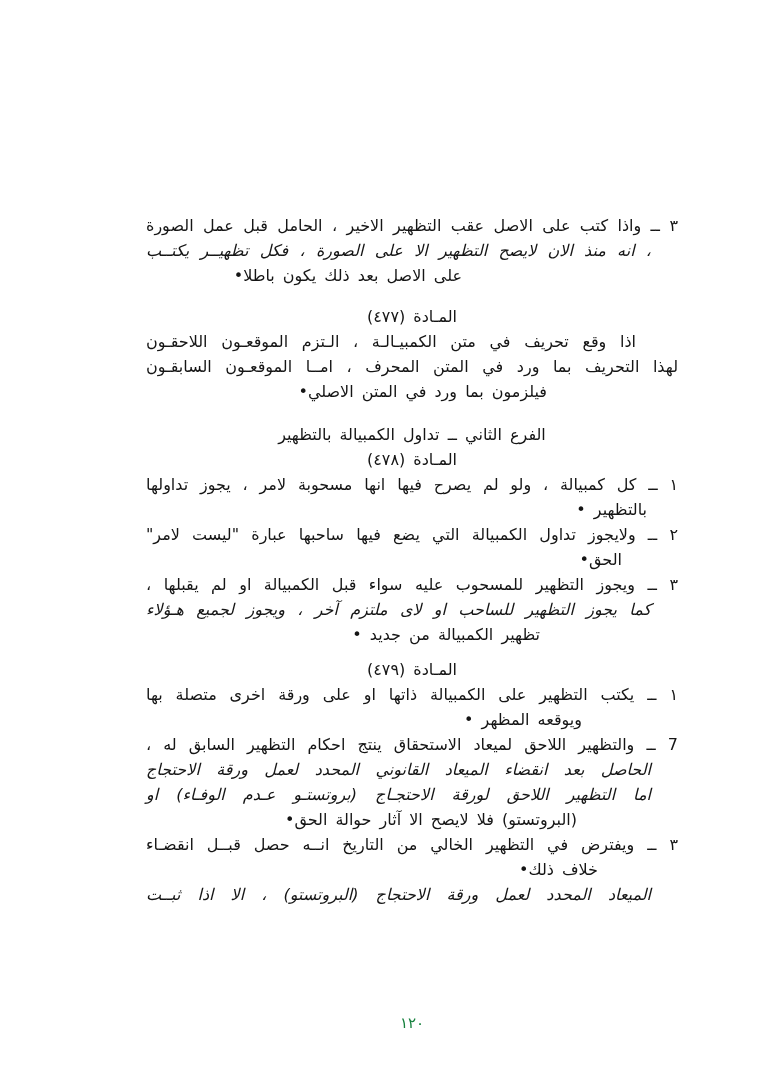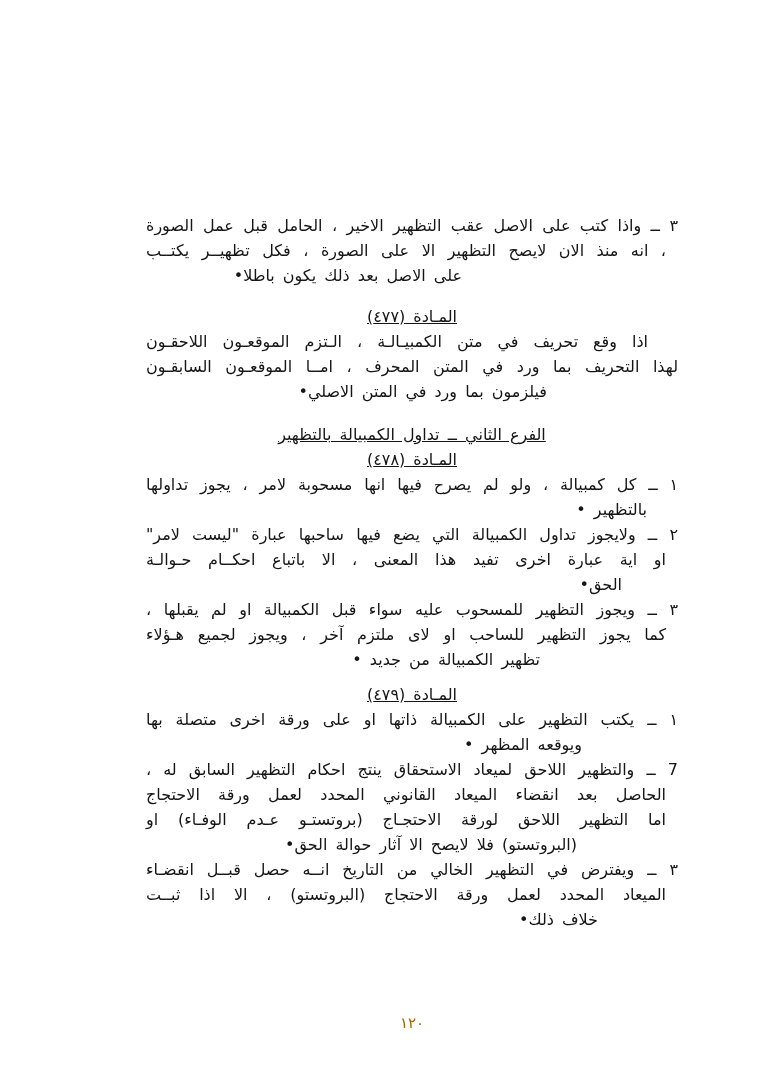--- a/index.html
+++ b/index.html
@@ -25,52 +25,51 @@
   }
   .ln {
     font-size: 16px;
     line-height: 25px;
     word-spacing: 3px;
     text-align: justify;
     text-align-last: justify;
     margin: 0;
   }
   
-  .cont { margin-right: 12px; }
+  .cont { margin-right: 27px; font-style: italic; }
   
-  .pind { margin-right: 30px; }
+  .pind { margin-right: 42px; }
   
   .short {
     text-align: right;
     text-align-last: right;
   }
   
   .head {
     font-size: 16px;
     line-height: 25px;
     word-spacing: 3px;
     text-align: center;
     text-align-last: center;
     font-weight: normal;
     margin: 0;
-    text-decoration: underline;
   }
   .mt16 { margin-top: 16px; }
   .mt18 { margin-top: 18px; }
   .mt10 { margin-top: 10px; }
   .pageno {
     position: absolute;
     top: 1012px;
     right: 80px;
     left: 92px;
     text-align: center;
     font-size: 15px;
     line-height: 22px;
     letter-spacing: 5px;
-    color: #a16207;
+    color: #15803d;
   }
 </style>
 </head>
 <body>
 
 <div class="page">
   <div class="content">
 
     <section>
       <div class="ln">٣ ــ واذا كتب على الاصل عقب التظهير الاخير ، الحامل قبل عمل الصورة</div>
@@ -88,21 +87,20 @@
     <h2 class="head mt18">الفرع الثاني ــ تداول الكمبيالة بالتظهير</h2>
     <h2 class="head">المـادة (٤٧٨)</h2>
 
     <section>
       <div class="ln">١ ــ كل كمبيالة ، ولو لم يصرح فيها انها مسحوبة لامر ، يجوز تداولها</div>
       <div class="ln short" style="margin-right:31px">بالتظهير •</div>
     </section>
 
     <section>
       <div class="ln">٢ ــ ولايجوز تداول الكمبيالة التي يضع فيها ساحبها عبارة "ليست لامر"</div>
-      <div class="ln cont">او اية عبارة اخرى تفيد هذا المعنى ، الا باتباع احكــام حـوالـة</div>
       <div class="ln short" style="margin-right:56px">الحق•</div>
     </section>
 
     <section>
       <div class="ln">٣ ــ ويجوز التظهير للمسحوب عليه سواء قبل الكمبيالة او لم يقبلها ،</div>
       <div class="ln cont">كما يجوز التظهير للساحب او لاى ملتزم آخر ، ويجوز لجميع هـؤلاء</div>
       <div class="ln short" style="margin-right:138px">تظهير الكمبيالة من جديد •</div>
     </section>
 
     <h2 class="head mt10">المـادة (٤٧٩)</h2>
@@ -114,20 +112,20 @@
 
     <section>
       <div class="ln">7 ــ والتظهير اللاحق لميعاد الاستحقاق ينتج احكام التظهير السابق له ،</div>
       <div class="ln cont">الحاصل بعد انقضاء الميعاد القانوني المحدد لعمل ورقة الاحتجاج</div>
       <div class="ln cont">اما التظهير اللاحق لورقة الاحتجـاج (بروتستـو عـدم الوفـاء) او</div>
       <div class="ln short" style="margin-right:101px">(البروتستو) فلا لايصح الا آثار حوالة الحق•</div>
     </section>
 
     <section>
       <div class="ln">٣ ــ ويفترض في التظهير الخالي من التاريخ انــه حصل قبــل انقضـاء</div>
+      <div class="ln short" style="margin-right:80px">خلاف ذلك•</div>
       <div class="ln cont">الميعاد المحدد لعمل ورقة الاحتجاج (البروتستو) ، الا اذا ثبــت</div>
-      <div class="ln short" style="margin-right:80px">خلاف ذلك•</div>
     </section>
 
   </div>
 
   <div class="pageno">١٢٠</div>
 </div>
 
 </body></html>

